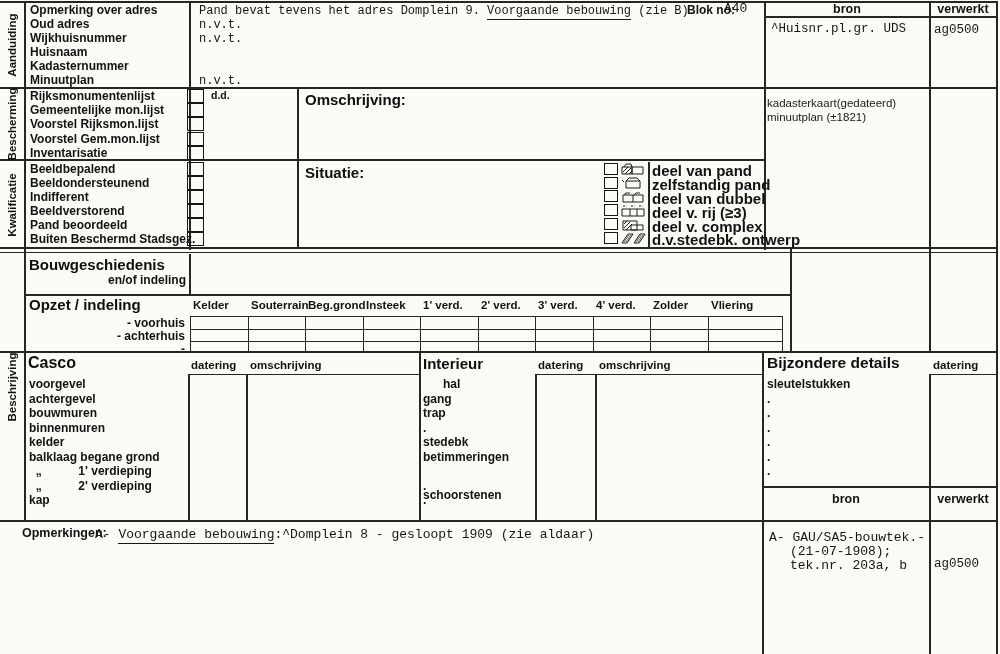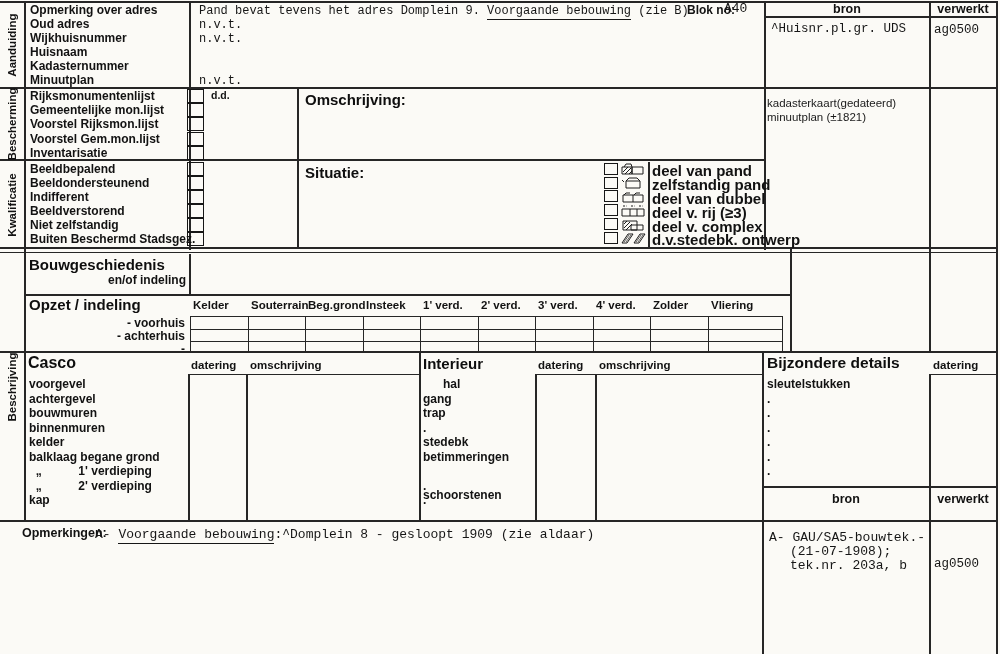--- a/index.html
+++ b/index.html
@@ -124,21 +124,21 @@
     <div class="lbl" style="left: 30px; top: 146.8px;">Inventarisatie</div>
     <div class="cb" style="left: 187px; top: 145.8px;"></div>
     <div class="lbl" style="left: 30px; top: 163px;">Beeldbepalend</div>
     <div class="cb" style="left: 187px; top: 162px;"></div>
     <div class="lbl" style="left: 30px; top: 177px;">Beeldondersteunend</div>
     <div class="cb" style="left: 187px; top: 176px;"></div>
     <div class="lbl" style="left: 30px; top: 191px;">Indifferent</div>
     <div class="cb" style="left: 187px; top: 190px;"></div>
     <div class="lbl" style="left: 30px; top: 205px;">Beeldverstorend</div>
     <div class="cb" style="left: 187px; top: 204px;"></div>
-    <div class="lbl" style="left: 30px; top: 219px;">Niet zelfstandig</div>
+    <div class="lbl" style="left: 30px; top: 219px;">Pand beoordeeld</div>
     <div class="cb" style="left: 187px; top: 218px;"></div>
     <div class="lbl" style="left: 30px; top: 233px;">Buiten Beschermd Stadsgez.</div>
     <div class="cb" style="left: 187px; top: 232px;"></div>
     <div class="cb sm" style="left: 604px; top: 162.8px;"></div>
     <div class="sit-ic" style="left: 620px; top: 162.3px;"><svg width="26" height="14" viewBox="0 0 26 14">
         <g fill="none" stroke="#1c1c1c" stroke-width="1">
           <path d="M2 5h10v7H2z"></path>
           <path d="M12 5h11v7H12z"></path>
           <path d="M4 5l2-3h5l1 3"></path>
           <path d="M3 10l5-5M5 12l6-6M9 12l3-3"></path>

